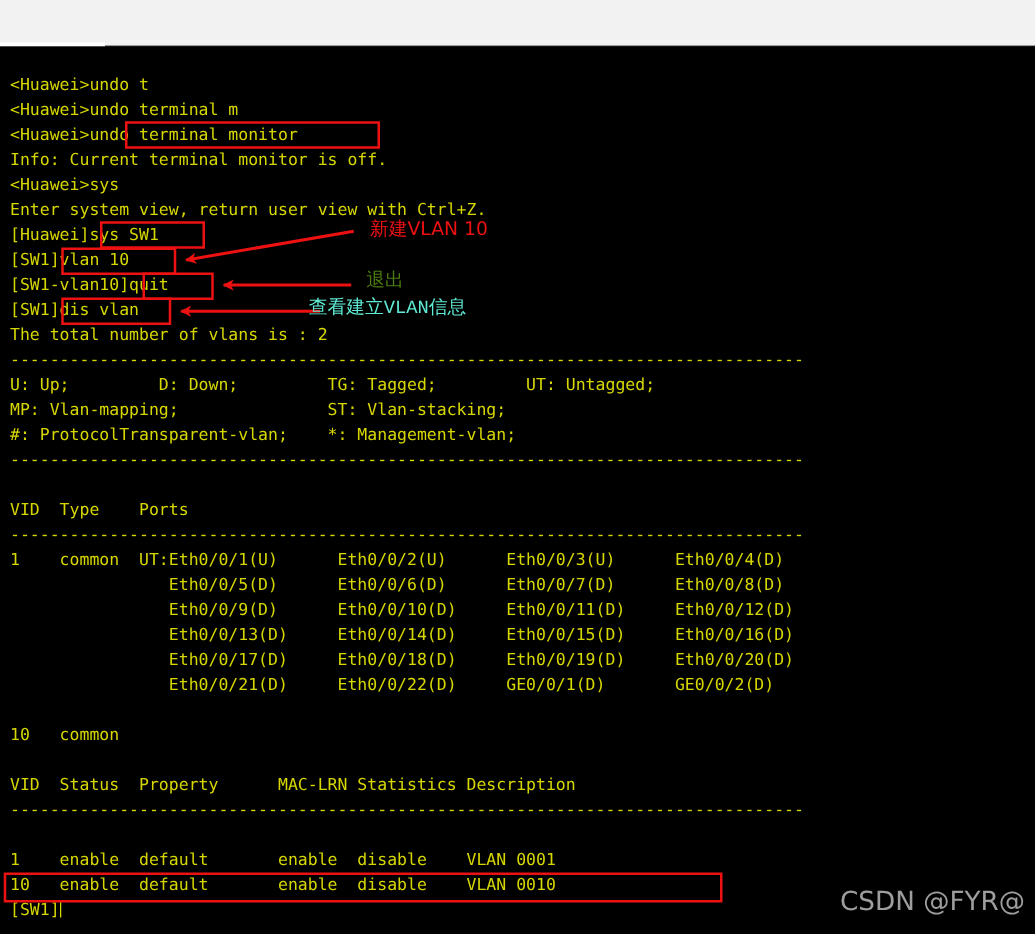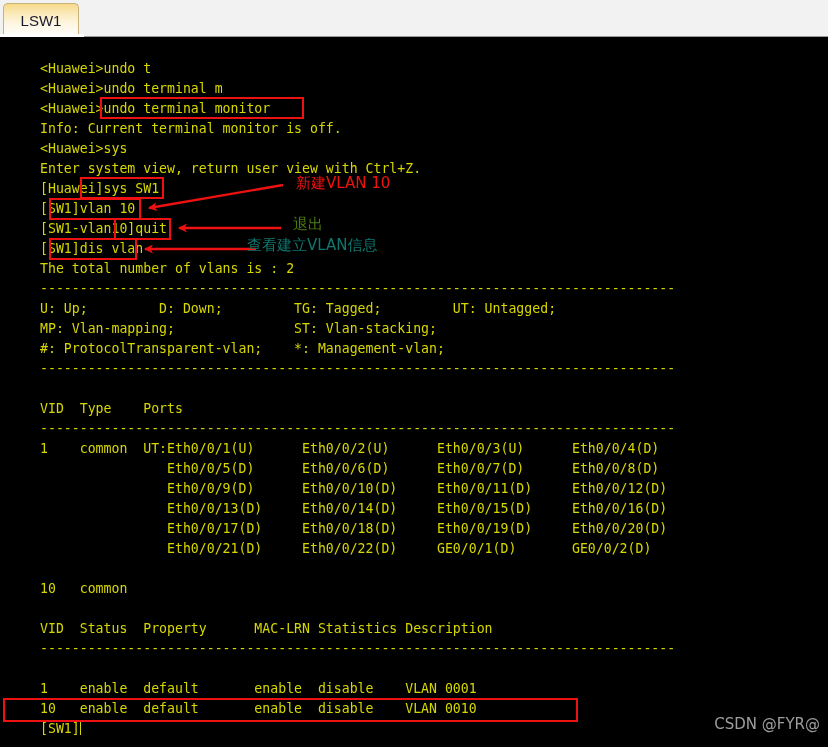--- a/index.html
+++ b/index.html
@@ -58,21 +58,21 @@
   }
   #term-lines {
     position: absolute; left: 8px; top: 22px;
     font-family: "DejaVu Sans Mono", "Liberation Mono", monospace;
     font-size: 13.2px;
     line-height: 20px;
     color: #d7d700;
     white-space: pre;
     letter-spacing: 0px;
   }
-  .tline { height: 20px; margin-left: 32px; }
+  .tline { height: 20px; }
   .cursor {
     display: inline-block;
     width: 1px; height: 14px;
     background: #d7d700;
     vertical-align: -2px;
   }
 
   
   #overlay {
     position: absolute; left: 0; top: 0;
@@ -91,32 +91,29 @@
     font-size: 15px;
     white-space: nowrap;
   }
 
   
   #watermark {
     position: absolute;
     right: 8px; bottom: 14px;
     color: #b9b9b9;
     font-family: "DejaVu Sans", sans-serif;
-    font-size: 15px;
+    font-size: 21px;
     opacity: .85;
     white-space: nowrap;
   }
 </style>
 </head>
 <body>
 
 <div id="tabbar">
-  <div class="tab active">
-    <span>LSW1</span>
-  </div>
   <div id="tab-underline"></div>
 </div>
 
 <div id="terminal" style="background: rgb(0, 0, 0);">
   <div id="term-lines" style="color: rgb(215, 215, 0);"><div class="tline">&lt;Huawei&gt;undo t</div><div class="tline">&lt;Huawei&gt;undo terminal m</div><div class="tline">&lt;Huawei&gt;undo terminal monitor</div><div class="tline">Info: Current terminal monitor is off.</div><div class="tline">&lt;Huawei&gt;sys</div><div class="tline">Enter system view, return user view with Ctrl+Z.</div><div class="tline">[Huawei]sys SW1</div><div class="tline">[SW1]vlan 10</div><div class="tline">[SW1-vlan10]quit</div><div class="tline">[SW1]dis vlan</div><div class="tline">The total number of vlans is : 2</div><div class="tline">--------------------------------------------------------------------------------</div><div class="tline">U: Up;         D: Down;         TG: Tagged;         UT: Untagged;</div><div class="tline">MP: Vlan-mapping;               ST: Vlan-stacking;</div><div class="tline">#: ProtocolTransparent-vlan;    *: Management-vlan;</div><div class="tline">--------------------------------------------------------------------------------</div><div class="tline"></div><div class="tline">VID  Type    Ports</div><div class="tline">--------------------------------------------------------------------------------</div><div class="tline">1    common  UT:Eth0/0/1(U)      Eth0/0/2(U)      Eth0/0/3(U)      Eth0/0/4(D)</div><div class="tline">                Eth0/0/5(D)      Eth0/0/6(D)      Eth0/0/7(D)      Eth0/0/8(D)</div><div class="tline">                Eth0/0/9(D)      Eth0/0/10(D)     Eth0/0/11(D)     Eth0/0/12(D)</div><div class="tline">                Eth0/0/13(D)     Eth0/0/14(D)     Eth0/0/15(D)     Eth0/0/16(D)</div><div class="tline">                Eth0/0/17(D)     Eth0/0/18(D)     Eth0/0/19(D)     Eth0/0/20(D)</div><div class="tline">                Eth0/0/21(D)     Eth0/0/22(D)     GE0/0/1(D)       GE0/0/2(D)</div><div class="tline"></div><div class="tline">10   common</div><div class="tline"></div><div class="tline">VID  Status  Property      MAC-LRN Statistics Description</div><div class="tline">--------------------------------------------------------------------------------</div><div class="tline"></div><div class="tline">1    enable  default       enable  disable    VLAN 0001</div><div class="tline">10   enable  default       enable  disable    VLAN 0010</div><div class="tline">[SW1]<span class="cursor"></span></div></div>
 </div>
 
 <div id="overlay">
 
   <div class="rbox" style="left: 100px; top: 97px; width: 204px; height: 22px; border-color: rgb(238, 17, 17);"></div>
@@ -135,16 +132,16 @@
 
     <path d="M283,185 L149,208" stroke="#ee1111" stroke-width="2.4" fill="none" marker-end="url(#ahead)"></path>
 
     <path d="M281,228 L179,228" stroke="#ee1111" stroke-width="2.4" fill="none" marker-end="url(#ahead)"></path>
 
     <path d="M256,249 L145,249" stroke="#ee1111" stroke-width="2.4" fill="none" marker-end="url(#ahead)"></path>
   </svg>
 
   <div class="anno-text" style="left: 296px; top: 174px; color: rgb(238, 17, 17);">新建VLAN 10</div>
   <div class="anno-text" style="left: 293px; top: 215px; color: #4d7c0f;">退出</div>
-  <div class="anno-text" style="left: 247px; top: 236px; color: #0f766e;">查看建立VLAN信息</div>
+  <div class="anno-text" style="left: 247px; top: 236px; color: #5eead4; font-family: Liberation Mono, monospace;">查看建立VLAN信息</div>
 </div>
 
 <div id="watermark">CSDN @FYR@</div>
 
 </body></html>

